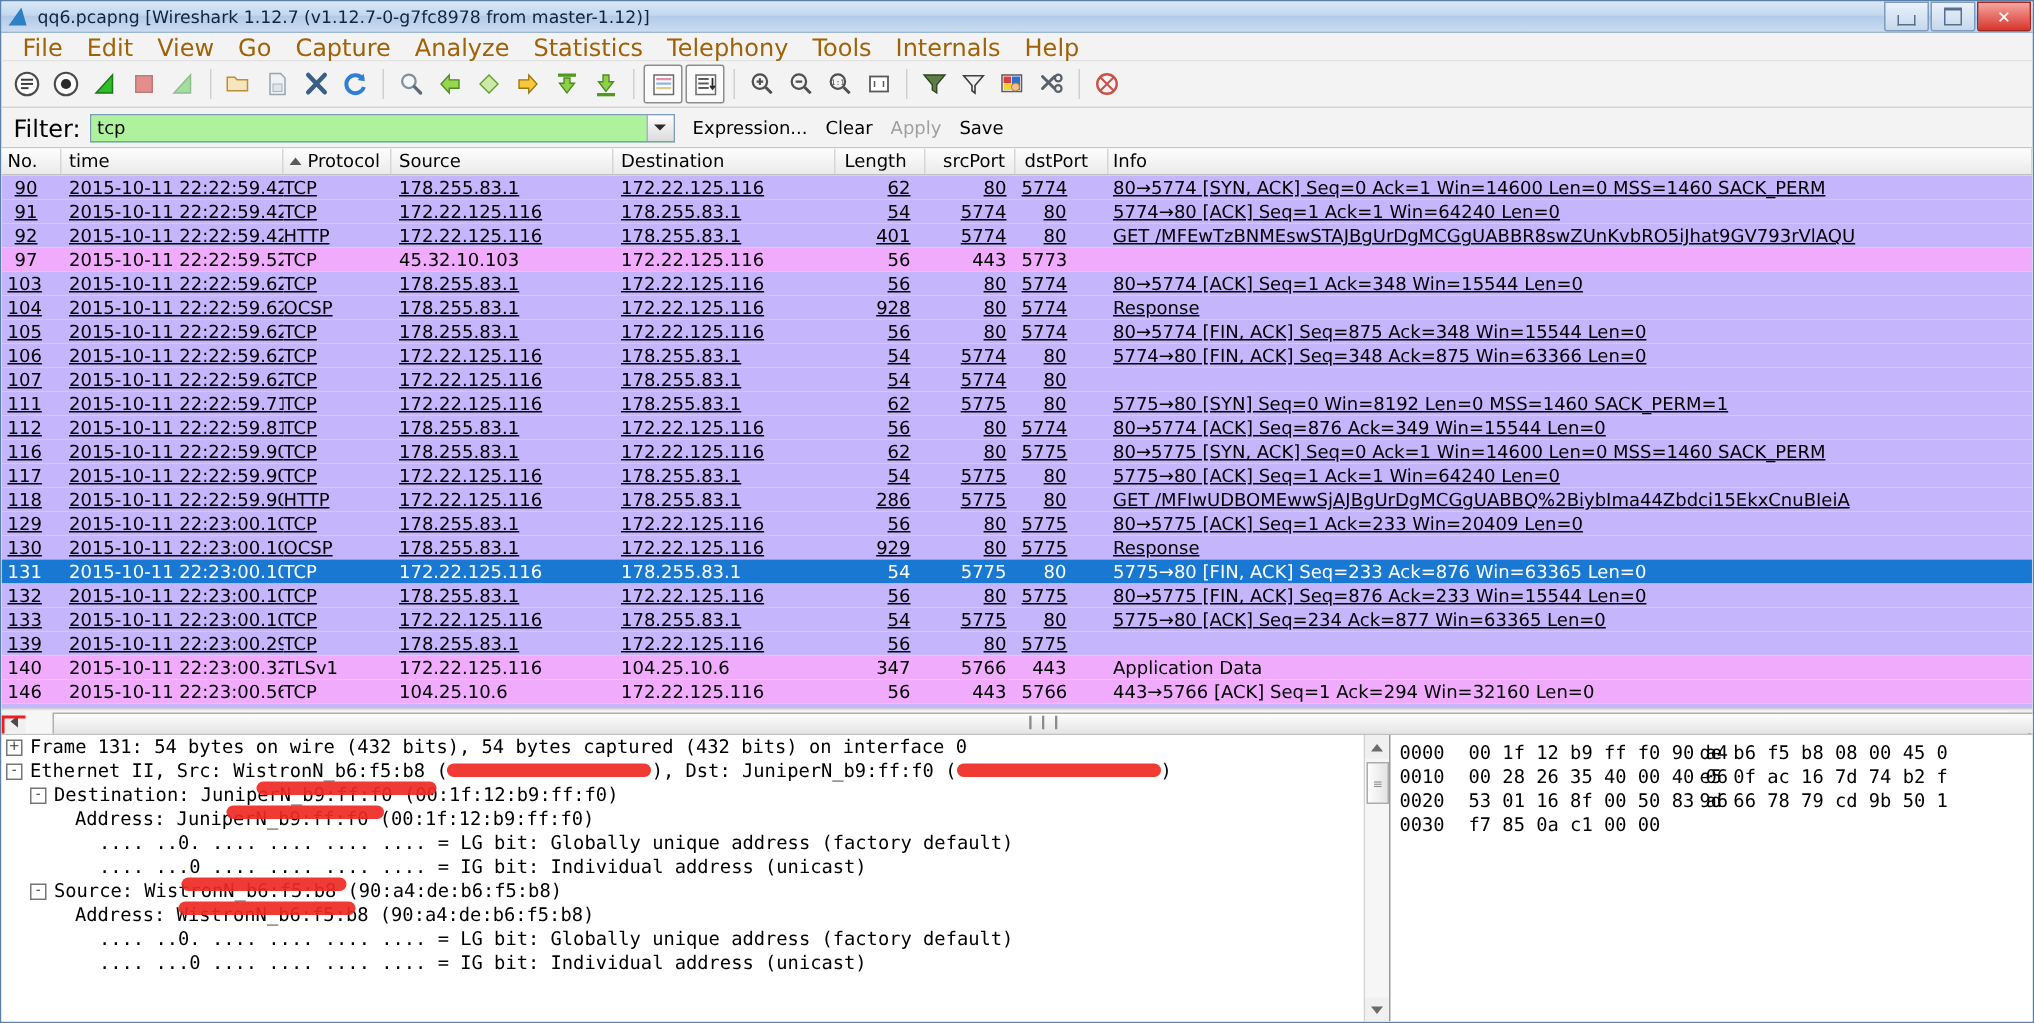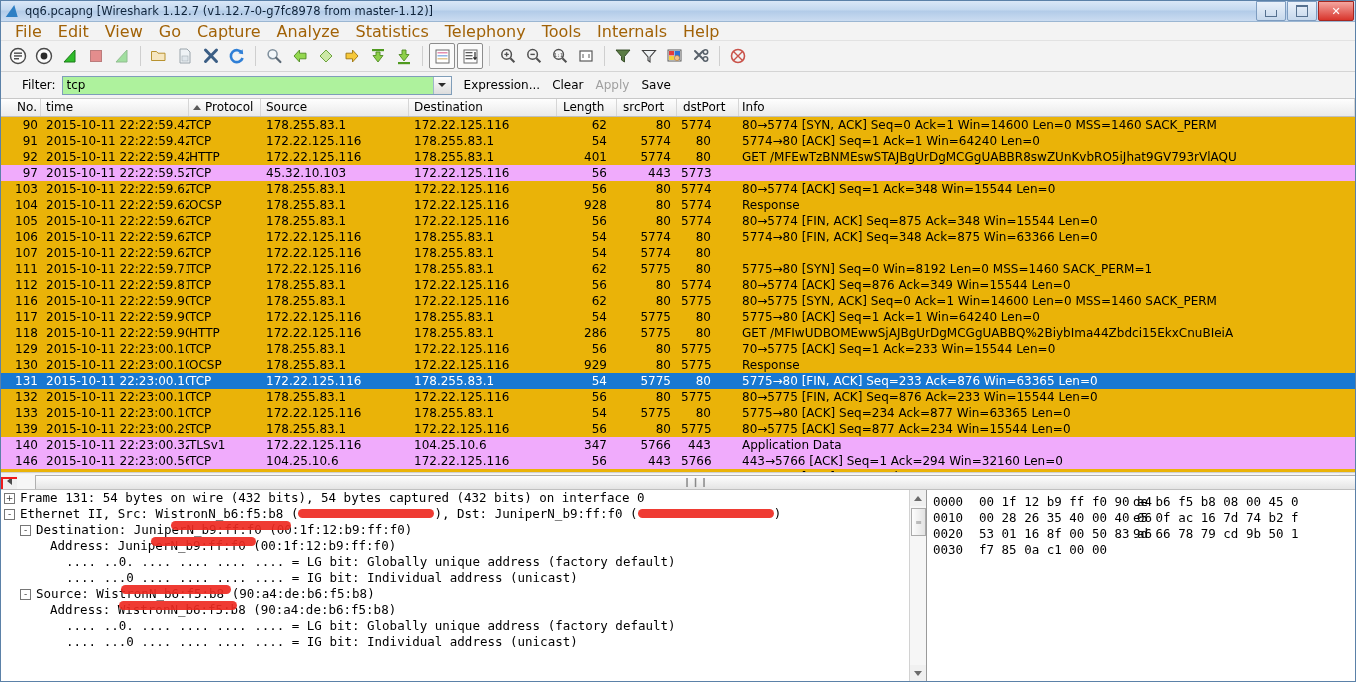--- a/index.html
+++ b/index.html
@@ -42,21 +42,21 @@
   .toolbar{height:30px;flex:0 0 30px;display:flex;align-items:center;background:#f3f3f3;
            border-bottom:1px solid #d4d4d4;padding-left:4px;}
   .tbtn{width:24px;height:24px;margin:0 1px;display:flex;align-items:center;justify-content:center;position:relative;}
   .tbtn.framed{border:1px solid #8d8d8d;border-radius:2px;background:#fafafa;}
   .tsep{width:1px;height:20px;background:#cfcfcf;margin:0 5px;}
   svg{display:block;}
 
   
   .filterbar{height:26px;flex:0 0 26px;display:flex;align-items:center;background:#f3f3f3;
              border-bottom:1px solid #c8c8c8;padding-left:8px;}
-  .filter-label{font-size:12px;margin-right:6px;margin-left:13px;}
+  .filter-label{font-size:16px;margin-right:6px;}
   .filter-box{display:flex;align-items:stretch;height:19px;border:1px solid #7f9db9;background:#aef29d;
               width:390px;box-sizing:border-box;}
   .filter-input{flex:1 1 auto;border:none;outline:none;background:#aef29d;font-size:12px;
                 padding-left:4px;font-family:"DejaVu Sans","Liberation Sans",sans-serif;color:#000;}
   .filter-drop{width:17px;flex:0 0 17px;background:linear-gradient(to bottom,#fdfdfd,#dcdcdc);
                border-left:1px solid #9fb6c9;display:flex;align-items:center;justify-content:center;}
   .caret-down{width:0;height:0;border-left:4px solid transparent;border-right:4px solid transparent;border-top:4px solid #2b2b2b;}
   .fbtn{font-size:12px;margin-left:12px;color:#000;white-space:nowrap;}
   .fbtn.disabled{color:#a0a0a0;}
 
@@ -65,25 +65,25 @@
   .plist-head{height:17px;flex:0 0 17px;display:flex;align-items:center;
               background:linear-gradient(to bottom,#fefefe,#eaeaea);border-bottom:1px solid #bfbfbf;
               font-size:12px;position:relative;}
   .hcell{height:17px;line-height:17px;border-right:1px solid #d6d6d6;box-sizing:border-box;
          padding-left:4px;overflow:hidden;white-space:nowrap;position:relative;}
   .sortarrow{position:absolute;right:4px;top:6px;width:0;height:0;
              border-left:4px solid transparent;border-right:4px solid transparent;border-bottom:5px solid #5a5a5a;}
   .rows{flex:1 1 auto;position:relative;overflow:hidden;}
   .prow{height:16px;line-height:16px;display:flex;font-size:12px;white-space:nowrap;
         font-family:"DejaVu Sans","Liberation Sans",sans-serif;}
-  .prow.green{background:#eab308;}
+  .prow.green{background:#c4b5fd;text-decoration:underline;}
   .prow.lav{background:#f0abfc;}
   .prow.sel{background:#1878d2;color:#fff;}
   .cell{box-sizing:border-box;overflow:hidden;white-space:nowrap;padding-left:4px;}
-  .c-no{width:40px;text-align:right;padding-right:3px;}
+  .c-no{width:40px;text-align:right;padding-right:16px;}
   .c-time{width:148px;padding-left:5px;}
   .c-proto{width:72px;padding-left:0;}
   .c-src{width:148px;padding-left:5px;}
   .c-dst{width:148px;padding-left:5px;}
   .c-len{width:60px;text-align:right;padding-right:10px;}
   .c-sport{width:60px;text-align:right;padding-right:6px;}
   .c-dport{width:62px;text-align:right;padding-right:28px;}
   .c-info{flex:1 1 auto;padding-left:3px;}
   .redbox{position:absolute;border:2px solid #ef1c1c;box-sizing:border-box;pointer-events:none;}
 
@@ -349,21 +349,21 @@
     <div class="plist-head">
       <div class="hcell c-no">No.</div>
       <div class="hcell c-time">time</div>
       <div class="hcell c-proto" style="padding-left:16px;">
         <span class="sortarrow" style="left:4px;right:auto;"></span>
         <span>Protocol</span>
       </div>
       <div class="hcell c-src">Source</div>
       <div class="hcell c-dst">Destination</div>
       <div class="hcell c-len" style="text-align:left;padding-left:6px;">Length</div>
-      <div class="hcell c-sport" style="text-align:left;padding-left:6px;">srcPort</div>
+      <div class="hcell c-sport" style="text-align:right;padding-left:6px;">srcPort</div>
       <div class="hcell c-dport" style="text-align:left;padding-left:6px;">dstPort</div>
       <div class="hcell c-info">Info</div>
     </div>
     <div class="rows" id="rows-container">
         <div class="prow green">
           <div class="cell c-no">90</div>
           <div class="cell c-time">2015-10-11 22:22:59.42</div>
           <div class="cell c-proto">TCP</div>
           <div class="cell c-src">178.255.83.1</div>
           <div class="cell c-dst">172.22.125.116</div>
@@ -515,21 +515,21 @@
         </div>
         <div class="prow green">
           <div class="cell c-no">129</div>
           <div class="cell c-time">2015-10-11 22:23:00.10</div>
           <div class="cell c-proto">TCP</div>
           <div class="cell c-src">178.255.83.1</div>
           <div class="cell c-dst">172.22.125.116</div>
           <div class="cell c-len">56</div>
           <div class="cell c-sport">80</div>
           <div class="cell c-dport">5775</div>
-          <div class="cell c-info">70→5775 [ACK] Seq=1 Ack=233 Win=15544 Len=0</div>
+          <div class="cell c-info">80→5775 [ACK] Seq=1 Ack=233 Win=20409 Len=0</div>
         </div>
         <div class="prow green">
           <div class="cell c-no">130</div>
           <div class="cell c-time">2015-10-11 22:23:00.10</div>
           <div class="cell c-proto">OCSP</div>
           <div class="cell c-src">178.255.83.1</div>
           <div class="cell c-dst">172.22.125.116</div>
           <div class="cell c-len">929</div>
           <div class="cell c-sport">80</div>
           <div class="cell c-dport">5775</div>
@@ -570,21 +570,20 @@
         </div>
         <div class="prow green">
           <div class="cell c-no">139</div>
           <div class="cell c-time">2015-10-11 22:23:00.29</div>
           <div class="cell c-proto">TCP</div>
           <div class="cell c-src">178.255.83.1</div>
           <div class="cell c-dst">172.22.125.116</div>
           <div class="cell c-len">56</div>
           <div class="cell c-sport">80</div>
           <div class="cell c-dport">5775</div>
-          <div class="cell c-info">80→5775 [ACK] Seq=877 Ack=234 Win=15544 Len=0</div>
         </div>
         <div class="prow lav">
           <div class="cell c-no">140</div>
           <div class="cell c-time">2015-10-11 22:23:00.32</div>
           <div class="cell c-proto">TLSv1</div>
           <div class="cell c-src">172.22.125.116</div>
           <div class="cell c-dst">104.25.10.6</div>
           <div class="cell c-len">347</div>
           <div class="cell c-sport">5766</div>
           <div class="cell c-dport">443</div>

